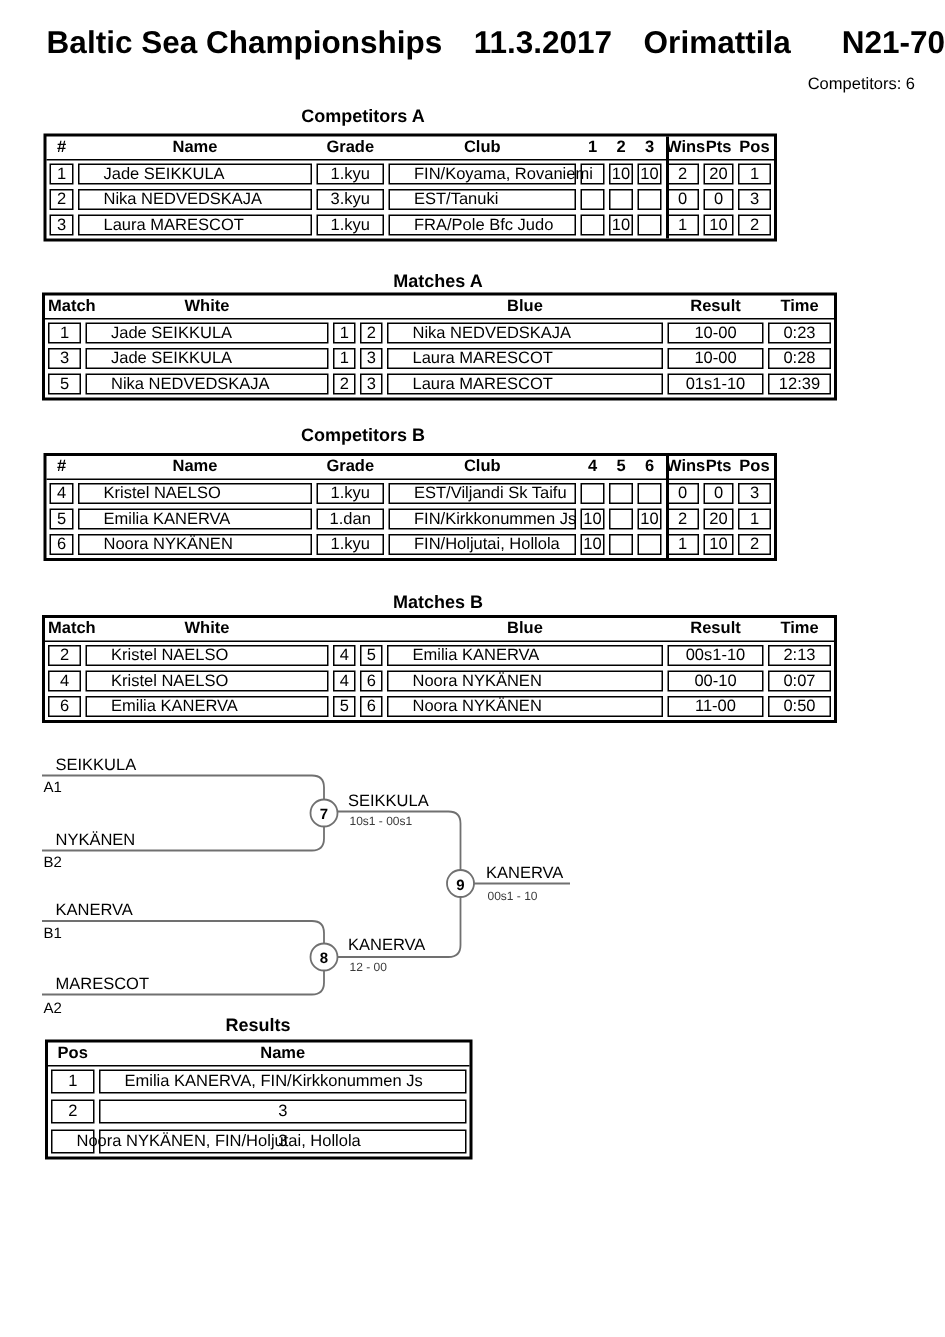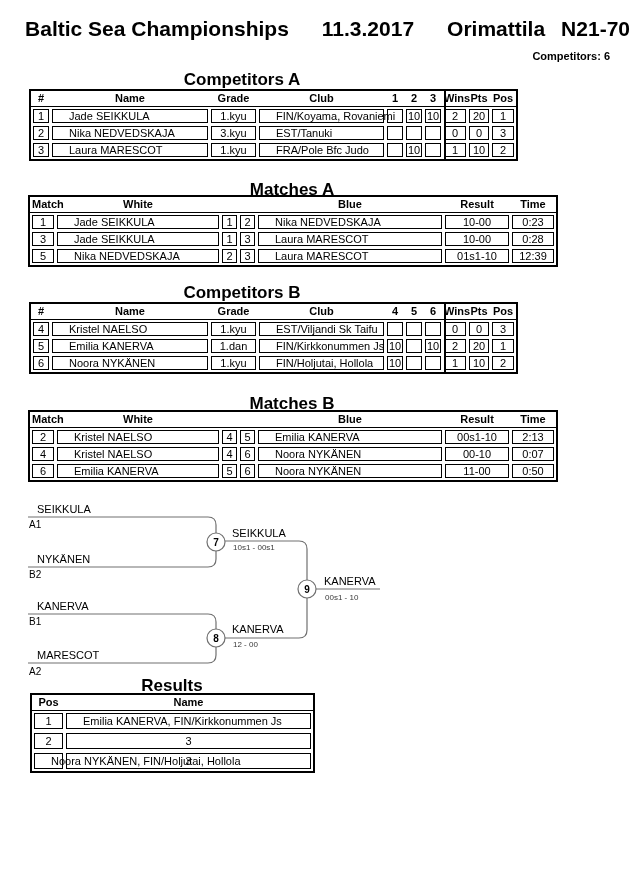--- a/index.html
+++ b/index.html
@@ -7,29 +7,29 @@
     width:630px; height:891px; position:relative;
     background:#ffffff; color:#000;
     font-family:"Liberation Sans", sans-serif;
     overflow:hidden;
   }
   .main-title {
     position:absolute; top:17px; left:0; right:0;
     display:flex; justify-content:flex-end; align-items:baseline;
     font-weight:bold; font-size:21px; white-space:nowrap;
   }
-  .main-title .sp1 { margin-left:33px; }
-  .main-title .sp2 { margin-left:16px; }
+  .main-title .sp1 { margin-left:21px; }
+  .main-title .sp2 { margin-left:34px; }
   .comp-count {
     position:absolute; top:50px; right:20px;
-    font-weight:bold; font-size:11px;
+    font-weight:normal; font-size:11px;
   }
   .sec-title {
     position:absolute; transform:translateX(-50%);
-    font-weight:bold; font-size:17px; white-space:nowrap;
+    font-weight:bold; font-size:12px; white-space:nowrap;
   }
   .tbl {
     position:absolute; box-sizing:border-box;
     border:2px solid #000; background:#fff;
   }
   .thead {
     display:grid; column-gap:3px; padding:1px 2px;
     border-bottom:1px solid #000;
   }
   .th {

